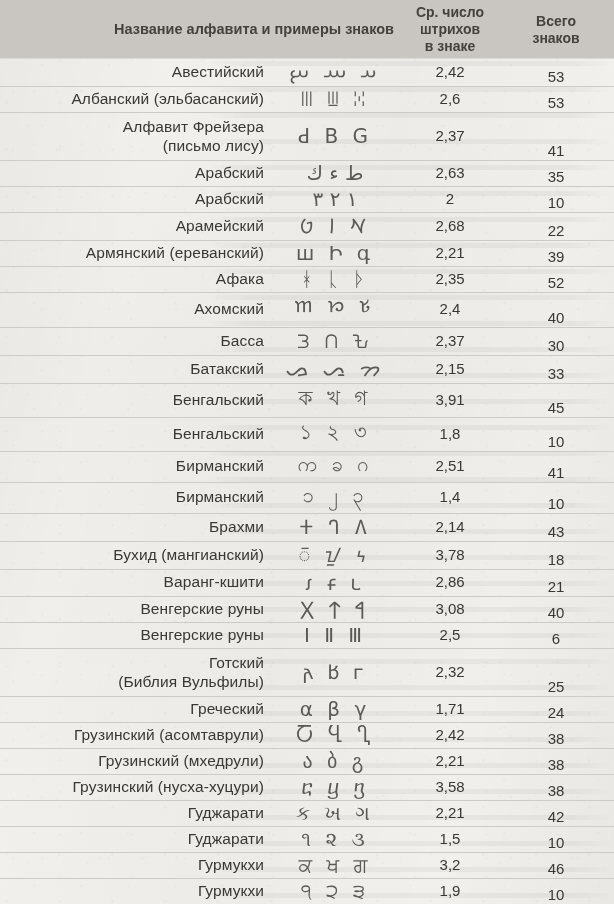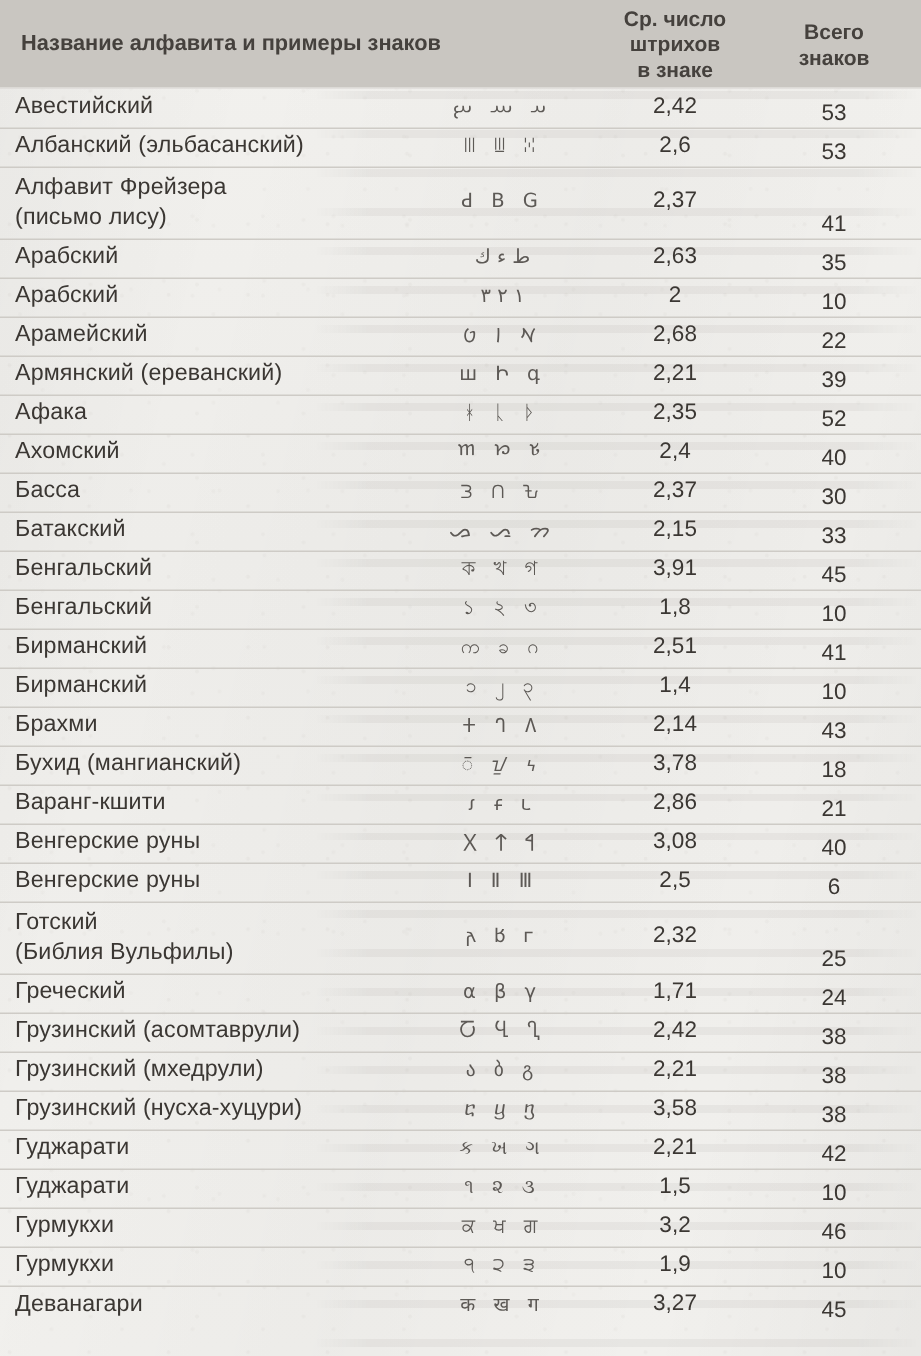--- a/index.html
+++ b/index.html
@@ -72,21 +72,21 @@
     color: #45413d;
     font-weight: 700;
     font-size: 14.5px;
     padding: 0;
     border: 0;
     vertical-align: middle;
     line-height: 1.22;
     box-shadow: inset 0 -1px 0 rgba(255,255,255,0.35);
   }
   th.h-name {
-    text-align: left;
+    text-align: right;
     padding: 4px 8px 4px 14px;
   }
   th.h-strokes, th.h-total {
     text-align: center;
     padding: 4px 4px;
     font-size: 14px;
   }
 
   
   tbody td {
@@ -94,31 +94,31 @@
     padding: 0;
     font-size: 15.5px;
     color: #3b3733;
     background: transparent;
     height: 26px;
     box-sizing: border-box;
   }
   tbody tr:first-child td { border-top: 0; }
 
   td.c-name {
-    text-align: left;
+    text-align: right;
     padding: 1px 4px 2px 10px;
     line-height: 1.20;
     letter-spacing: 0.1px;
   }
   td.c-name .l2 { display: block; }
 
   td.c-sample {
     text-align: center;
     padding: 0 6px;
-    font-size: 13px;
+    font-size: 20px;
     color: #4a4642;
     font-family: "DejaVu Sans", "Liberation Sans", sans-serif;
     letter-spacing: 4px;
     white-space: nowrap;
     opacity: 0.88;
     position: relative;
     top: -1px;
   }
 
   td.c-strokes {

